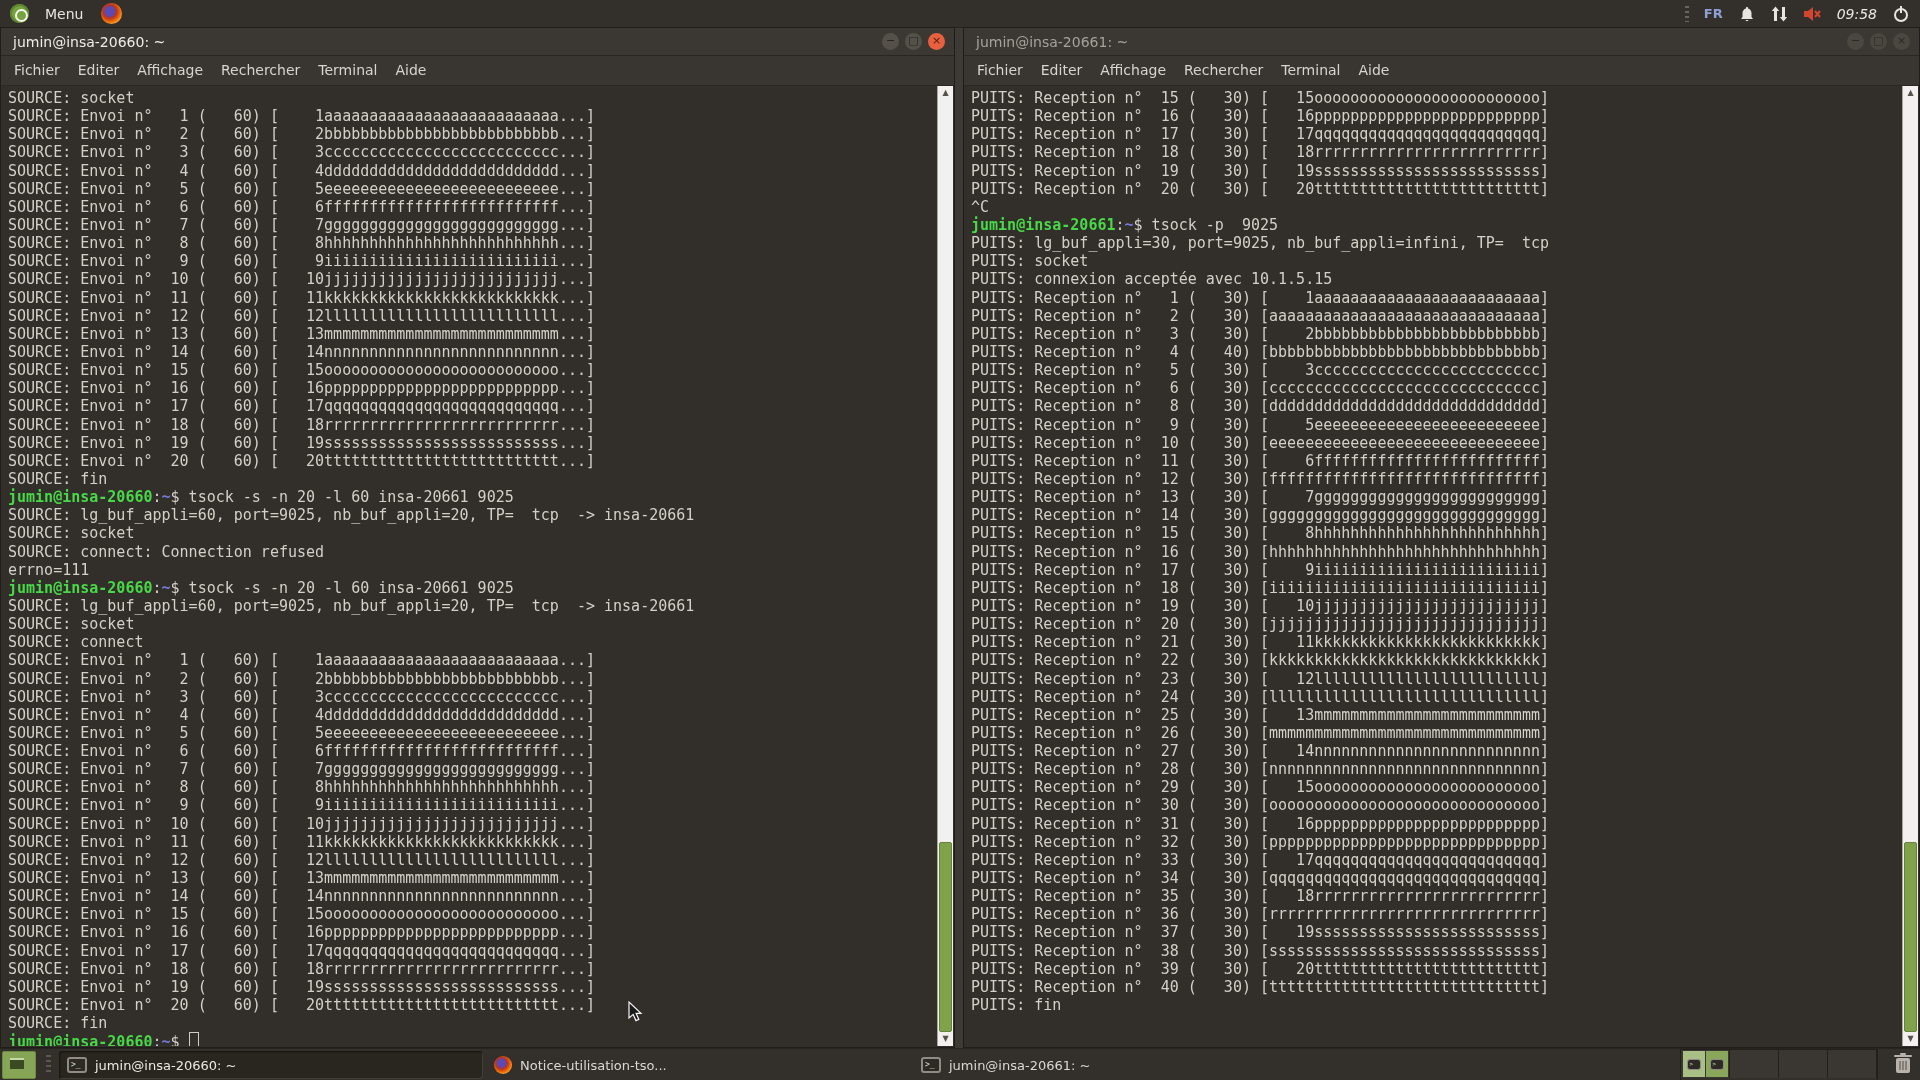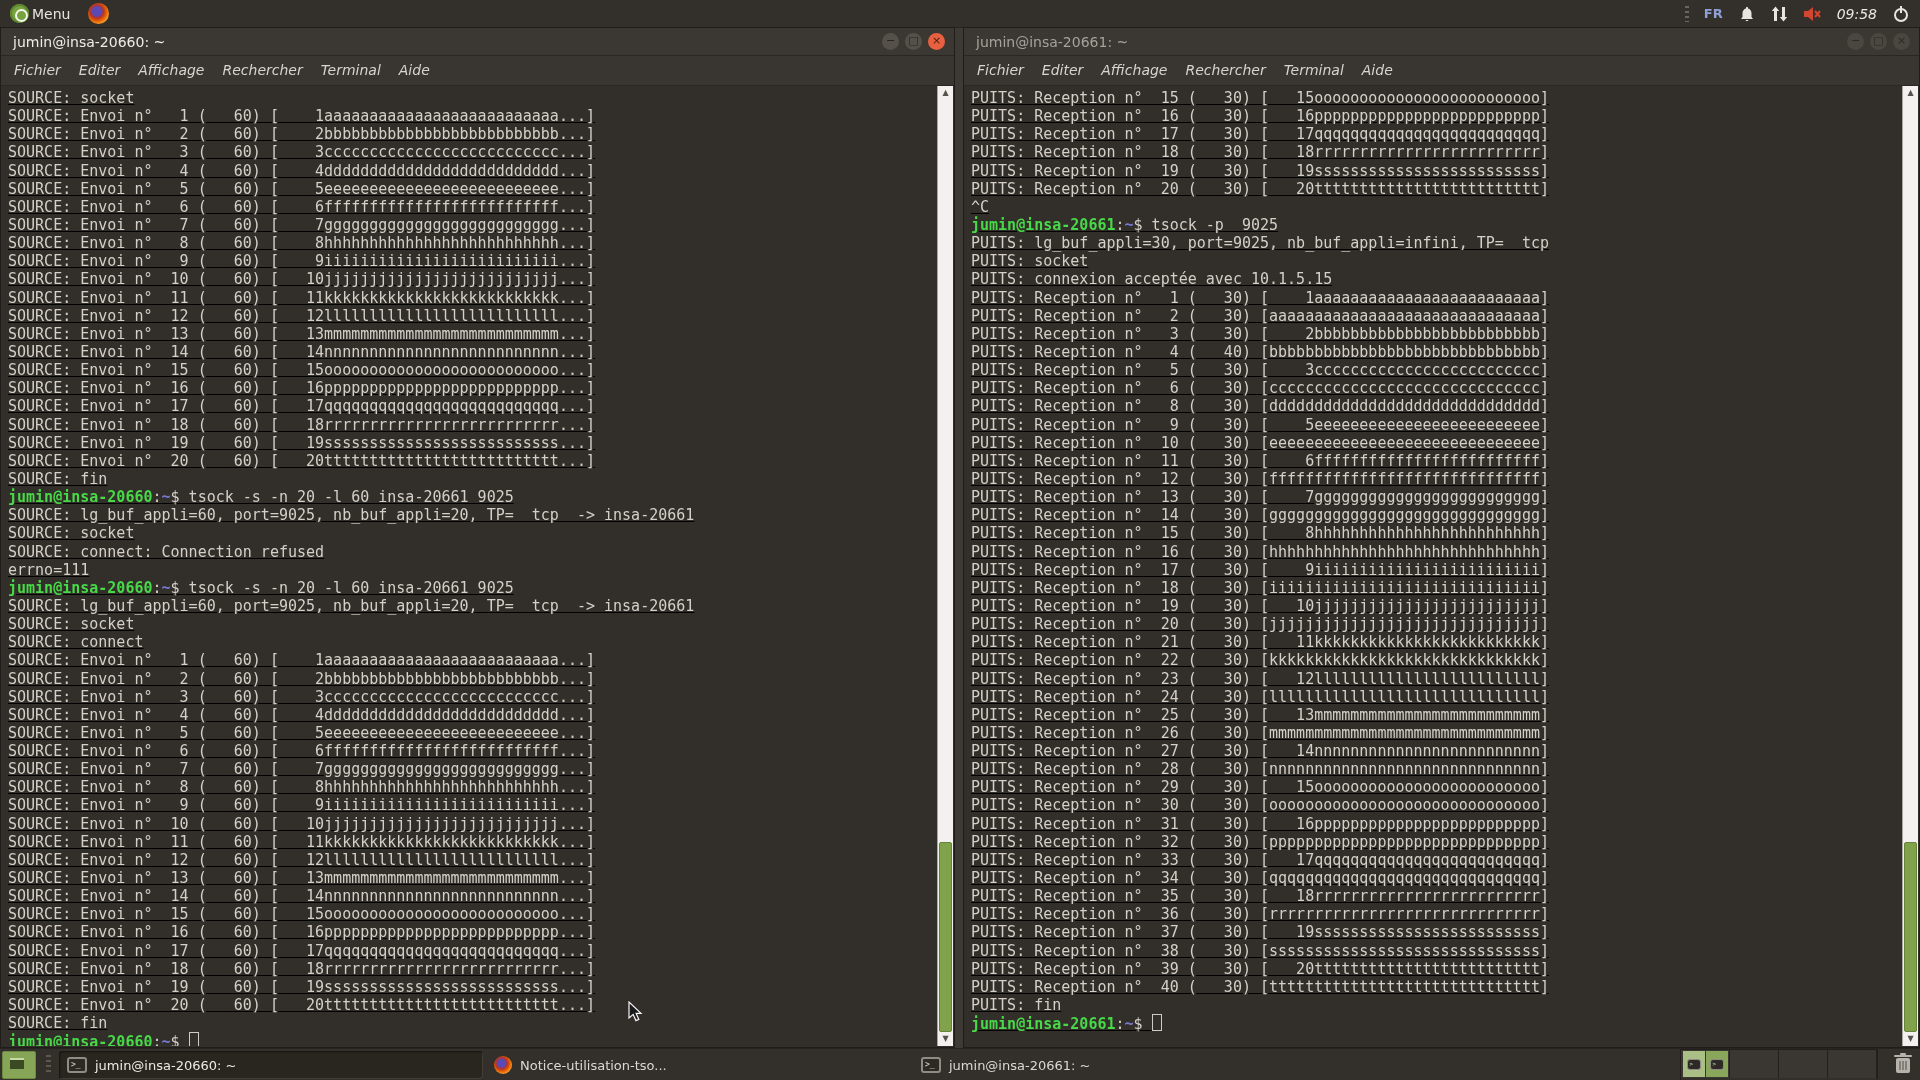--- a/index.html
+++ b/index.html
@@ -2,21 +2,21 @@
 <html><head>
 <meta charset="utf-8">
 <style>
   html,body{margin:0;padding:0;}
   .screen{position:relative;width:1920px;height:1080px;overflow:hidden;
     background:#3d3935;font-family:"DejaVu Sans","Liberation Sans",sans-serif;
     -webkit-font-smoothing:antialiased;}
   
   .panel{position:absolute;left:0;width:1920px;background:#33302c;color:#dcd8d2;}
   .panel.top{top:0;height:27px;border-bottom:1px solid #262320;display:flex;align-items:center;}
-  .menu-btn{display:flex;align-items:center;gap:3px;padding:0 10px;height:27px;cursor:default;}
+  .menu-btn{display:flex;align-items:center;gap:16px;padding:0 10px;height:27px;cursor:default;}
   .distro-icon{width:19px;height:19px;border-radius:50%;background:#77a240;position:relative;box-shadow:inset 0 0 0 2px #5d8630;}
   .distro-icon:after{content:"";position:absolute;left:5px;top:5px;width:9px;height:9px;border:2px solid #f3f6ec;border-radius:50%;}
   .menu-label{font-size:14px;color:#e8e4de;}
   .ff-icon{width:21px;height:21px;border-radius:50%;margin-left:8px;
     background:radial-gradient(circle at 42% 40%, #5a4ab8 0 24%, #b5342a 38%, #e66000 55%, #ffb13d 78%, #c2491f 100%);}
   .tray{margin-left:auto;display:flex;align-items:center;gap:15px;padding-right:10px;height:27px;}
   .handle-dots{width:4px;height:16px;background:repeating-linear-gradient(#6a665f 0 2px, transparent 2px 5px);}
   .kbd-layout{font-size:13px;font-weight:bold;color:#8ea0d4;text-align:right;}
   .clock{font-size:14px;color:#eae6e0;font-style:italic;}
   .tray svg{display:block;}
@@ -25,25 +25,25 @@
   .win-left{left:0;width:955px;}
   .win-right{left:963px;width:957px;}
   .titlebar{height:27px;background:#3b3733;border-bottom:1px solid #2a2723;display:flex;align-items:center;position:relative;}
   .title{padding-left:12px;font-size:14px;color:#efece7;}
   .unfocused .title{color:#a6a29b;}
   .win-buttons{position:absolute;right:9px;top:5px;display:flex;gap:6px;}
   .wbtn{width:17px;height:17px;border-radius:50%;background:#55514a;color:#26231f;
     font-size:11px;line-height:16px;text-align:center;cursor:default;}
   .wbtn.close-focused{background:#e8603f;color:#4b1b0d;}
   .unfocused .wbtn{background:#4a4640;color:#2b2824;}
-  .menubar{height:29px;background:#393530;border-bottom:1px solid #2a2724;display:flex;align-items:flex-end;padding-left:4px;font-style:italic;}
+  .menubar{height:29px;background:#393530;border-bottom:1px solid #2a2724;display:flex;align-items:flex-end;padding-left:4px;}
   .menubar .mitem{font-size:14px;color:#d8d4cf;padding:0 9px;line-height:29px;cursor:default;}
   
   .term-body{position:absolute;left:1px;right:16px;top:58px;bottom:1px;overflow:hidden;
-    background:#322e2a;padding:3px 0 0 6px;cursor:text;text-decoration:underline;}
+    background:#322e2a;padding:3px 0 0 6px;cursor:text;}
   .trow{font-family:"DejaVu Sans Mono","Liberation Mono",monospace;font-size:15px;
     height:18.15px;line-height:18.15px;white-space:pre;color:#d4d0c8;}
   .t-user{color:#47d947;font-weight:bold;}
   .t-dir{color:#7679d4;font-weight:bold;}
   .cursor-block{display:inline-block;width:8px;height:15px;border:1px solid #cfccc4;
     vertical-align:-2px;background:transparent;}
   
   .scrollbar{position:absolute;top:58px;bottom:1px;right:1px;width:15px;background:#f3f1ef;border-left:1px solid #aaa59e;}
   .sb-arrow{position:absolute;left:0;width:100%;height:14px;text-align:center;color:#56524b;font-size:8px;line-height:14px;}
   .sb-arrow.up{top:0;}
@@ -258,21 +258,20 @@
         <div class="trow">PUITS: Reception n°  32 (   30) [pppppppppppppppppppppppppppppp]</div>
         <div class="trow">PUITS: Reception n°  33 (   30) [   17qqqqqqqqqqqqqqqqqqqqqqqqq]</div>
         <div class="trow">PUITS: Reception n°  34 (   30) [qqqqqqqqqqqqqqqqqqqqqqqqqqqqqq]</div>
         <div class="trow">PUITS: Reception n°  35 (   30) [   18rrrrrrrrrrrrrrrrrrrrrrrrr]</div>
         <div class="trow">PUITS: Reception n°  36 (   30) [rrrrrrrrrrrrrrrrrrrrrrrrrrrrrr]</div>
         <div class="trow">PUITS: Reception n°  37 (   30) [   19sssssssssssssssssssssssss]</div>
         <div class="trow">PUITS: Reception n°  38 (   30) [ssssssssssssssssssssssssssssss]</div>
         <div class="trow">PUITS: Reception n°  39 (   30) [   20ttttttttttttttttttttttttt]</div>
         <div class="trow">PUITS: Reception n°  40 (   30) [tttttttttttttttttttttttttttttt]</div>
         <div class="trow">PUITS: fin</div>
-        <div class="trow"><span class="t-user">jumin@insa-20661</span><span class="t-fg">:</span><span class="t-dir">~</span><span class="t-fg">$ </span><span class="cursor-block"></span></div>
       </div>
     <div class="scrollbar">
       <span class="sb-arrow up">▲</span>
       <span class="sb-thumb"></span>
       <span class="sb-arrow down">▼</span>
     </div>
   </div>
 
   <div class="panel bottom">
     <span class="show-desktop"></span>

